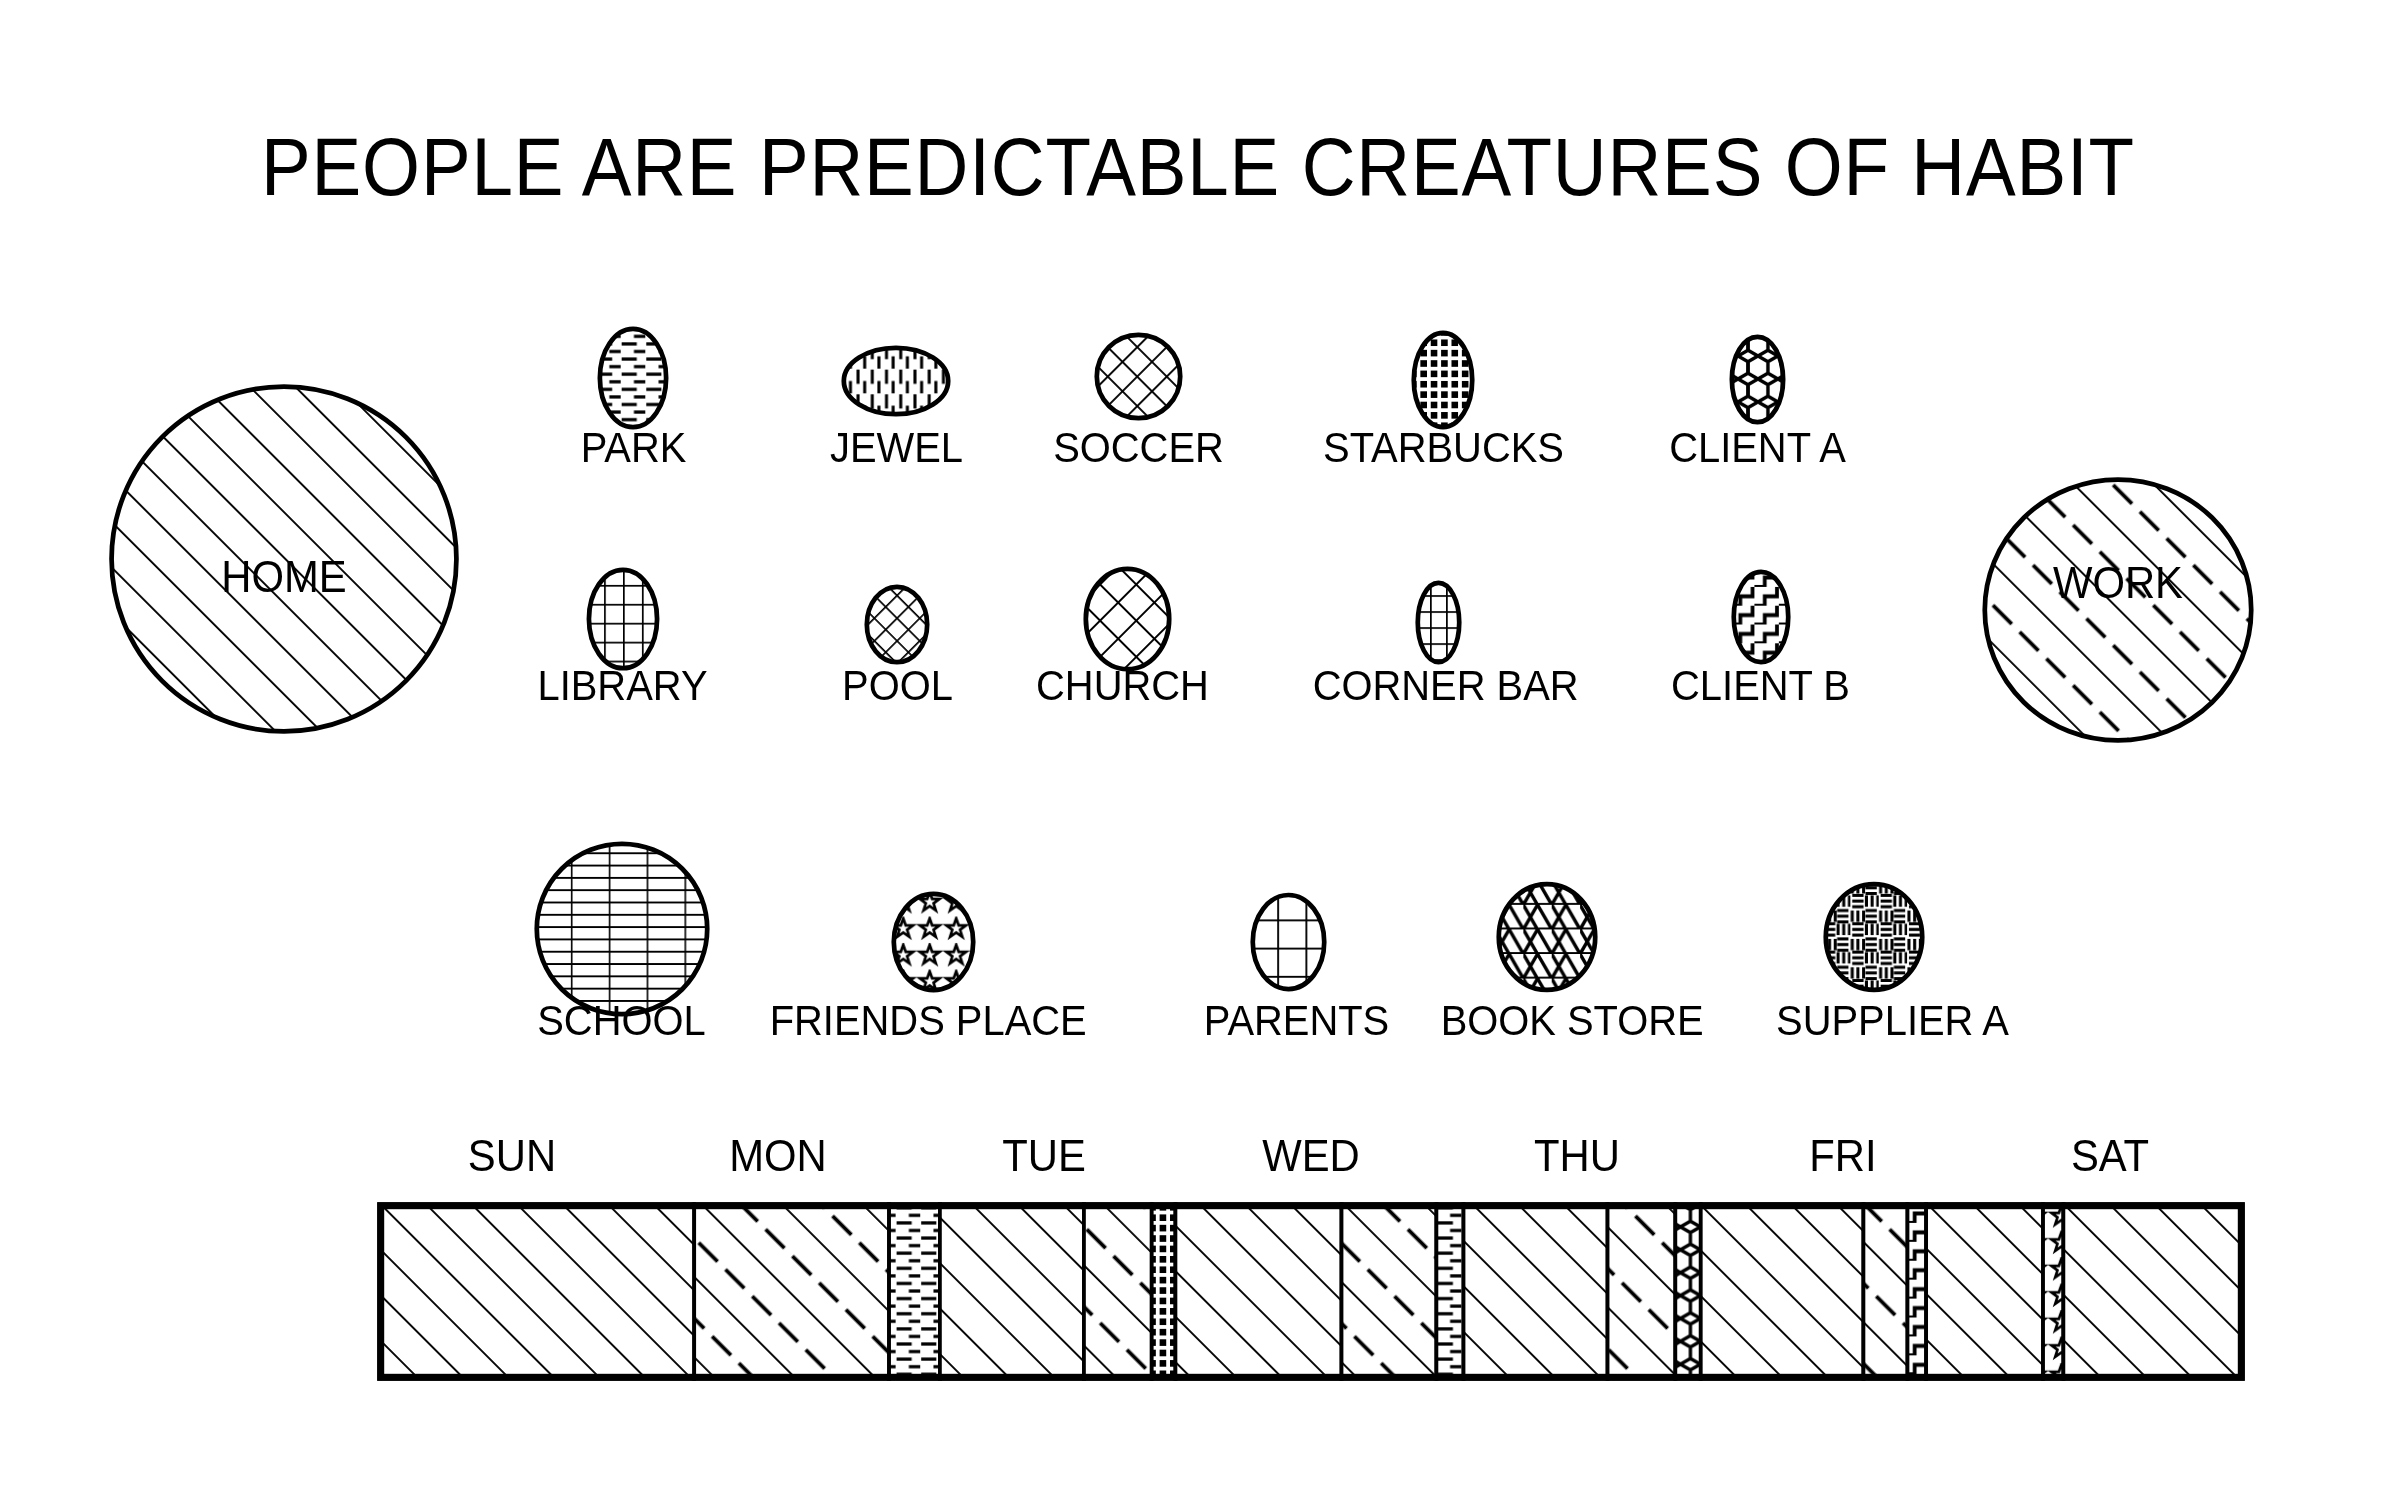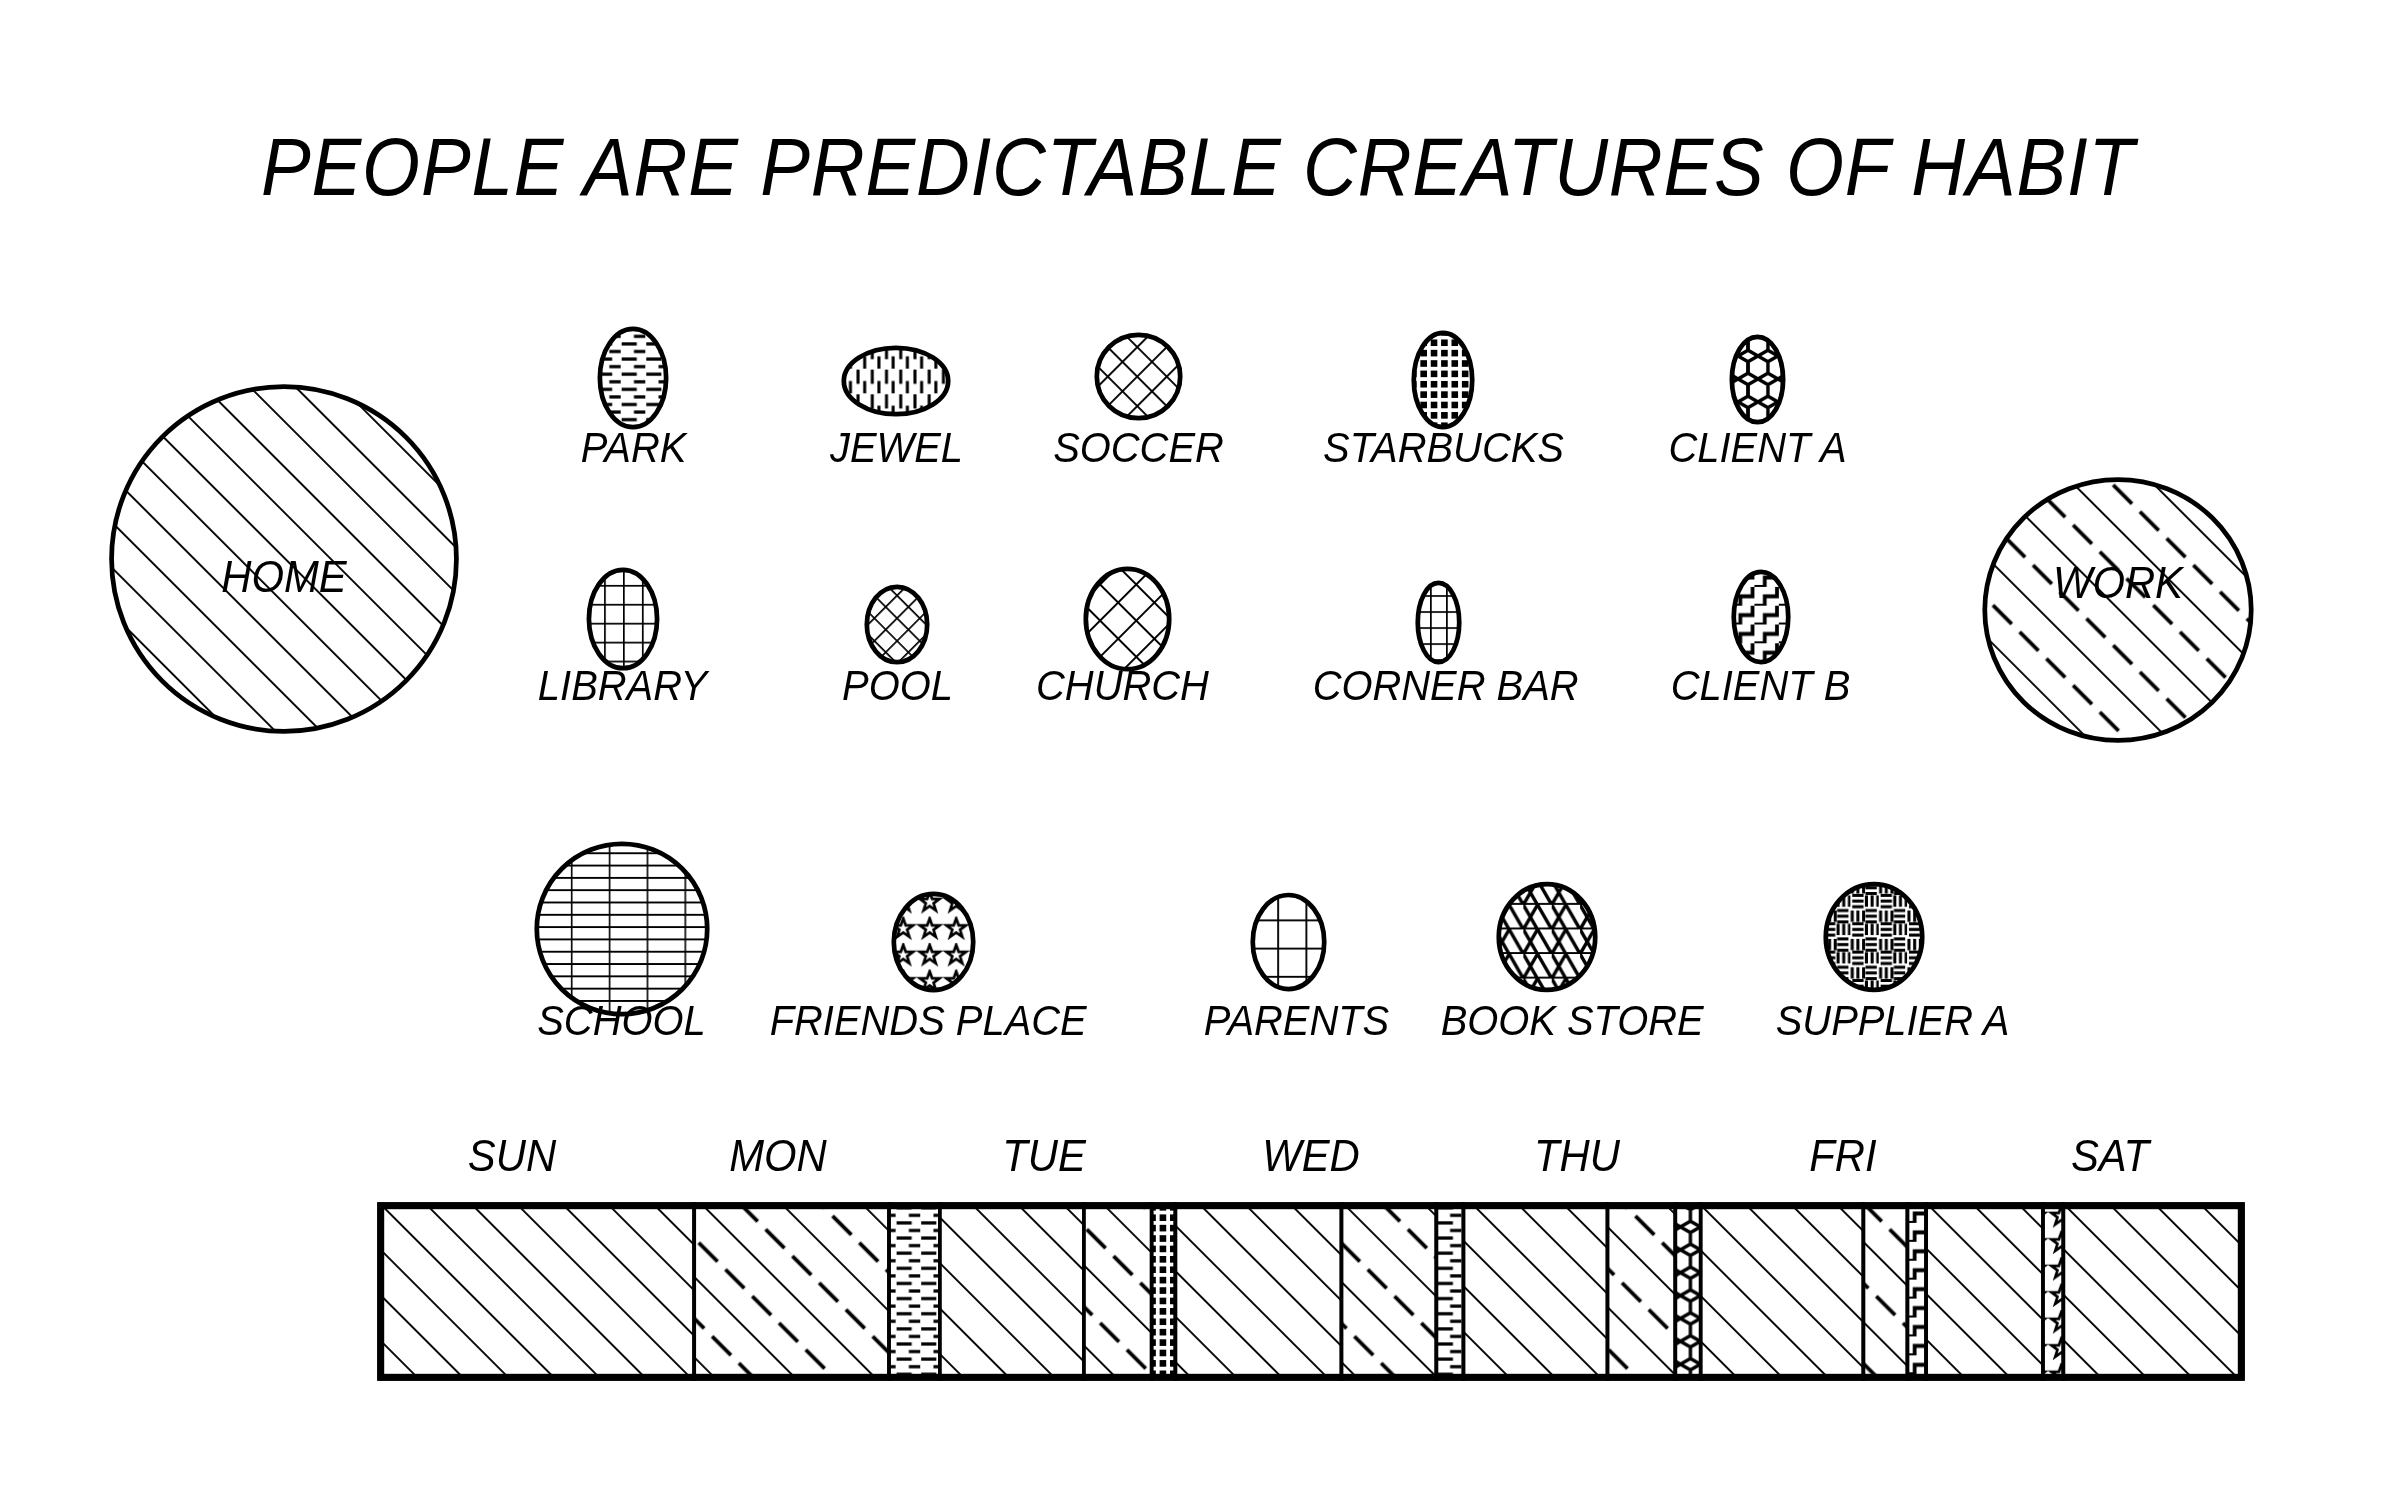--- a/index.html
+++ b/index.html
@@ -1,18 +1,18 @@
 <!DOCTYPE html>
 <html style="font-size:15px"><head>
 <meta charset="utf-8">
 <style>
   html,body{margin:0;padding:0;background:#ffffff;}
   body{width:2396px;height:1511px;overflow:hidden;
        font-family:"Liberation Sans",sans-serif;color:#000;}
-  #stage{position:relative;width:2396px;height:1453px;font-style:italic;}
+  #stage{position:relative;width:2396px;height:1453px;}
 
   .title{
     position:absolute;left:0;top:121px;width:2396px;
     text-align:center;
     font-size:81px;
     letter-spacing:0.9px;
     font-family:"Liberation Sans",sans-serif;
     transform:scaleX(0.92);
     transform-origin:center top;
     white-space:nowrap;

